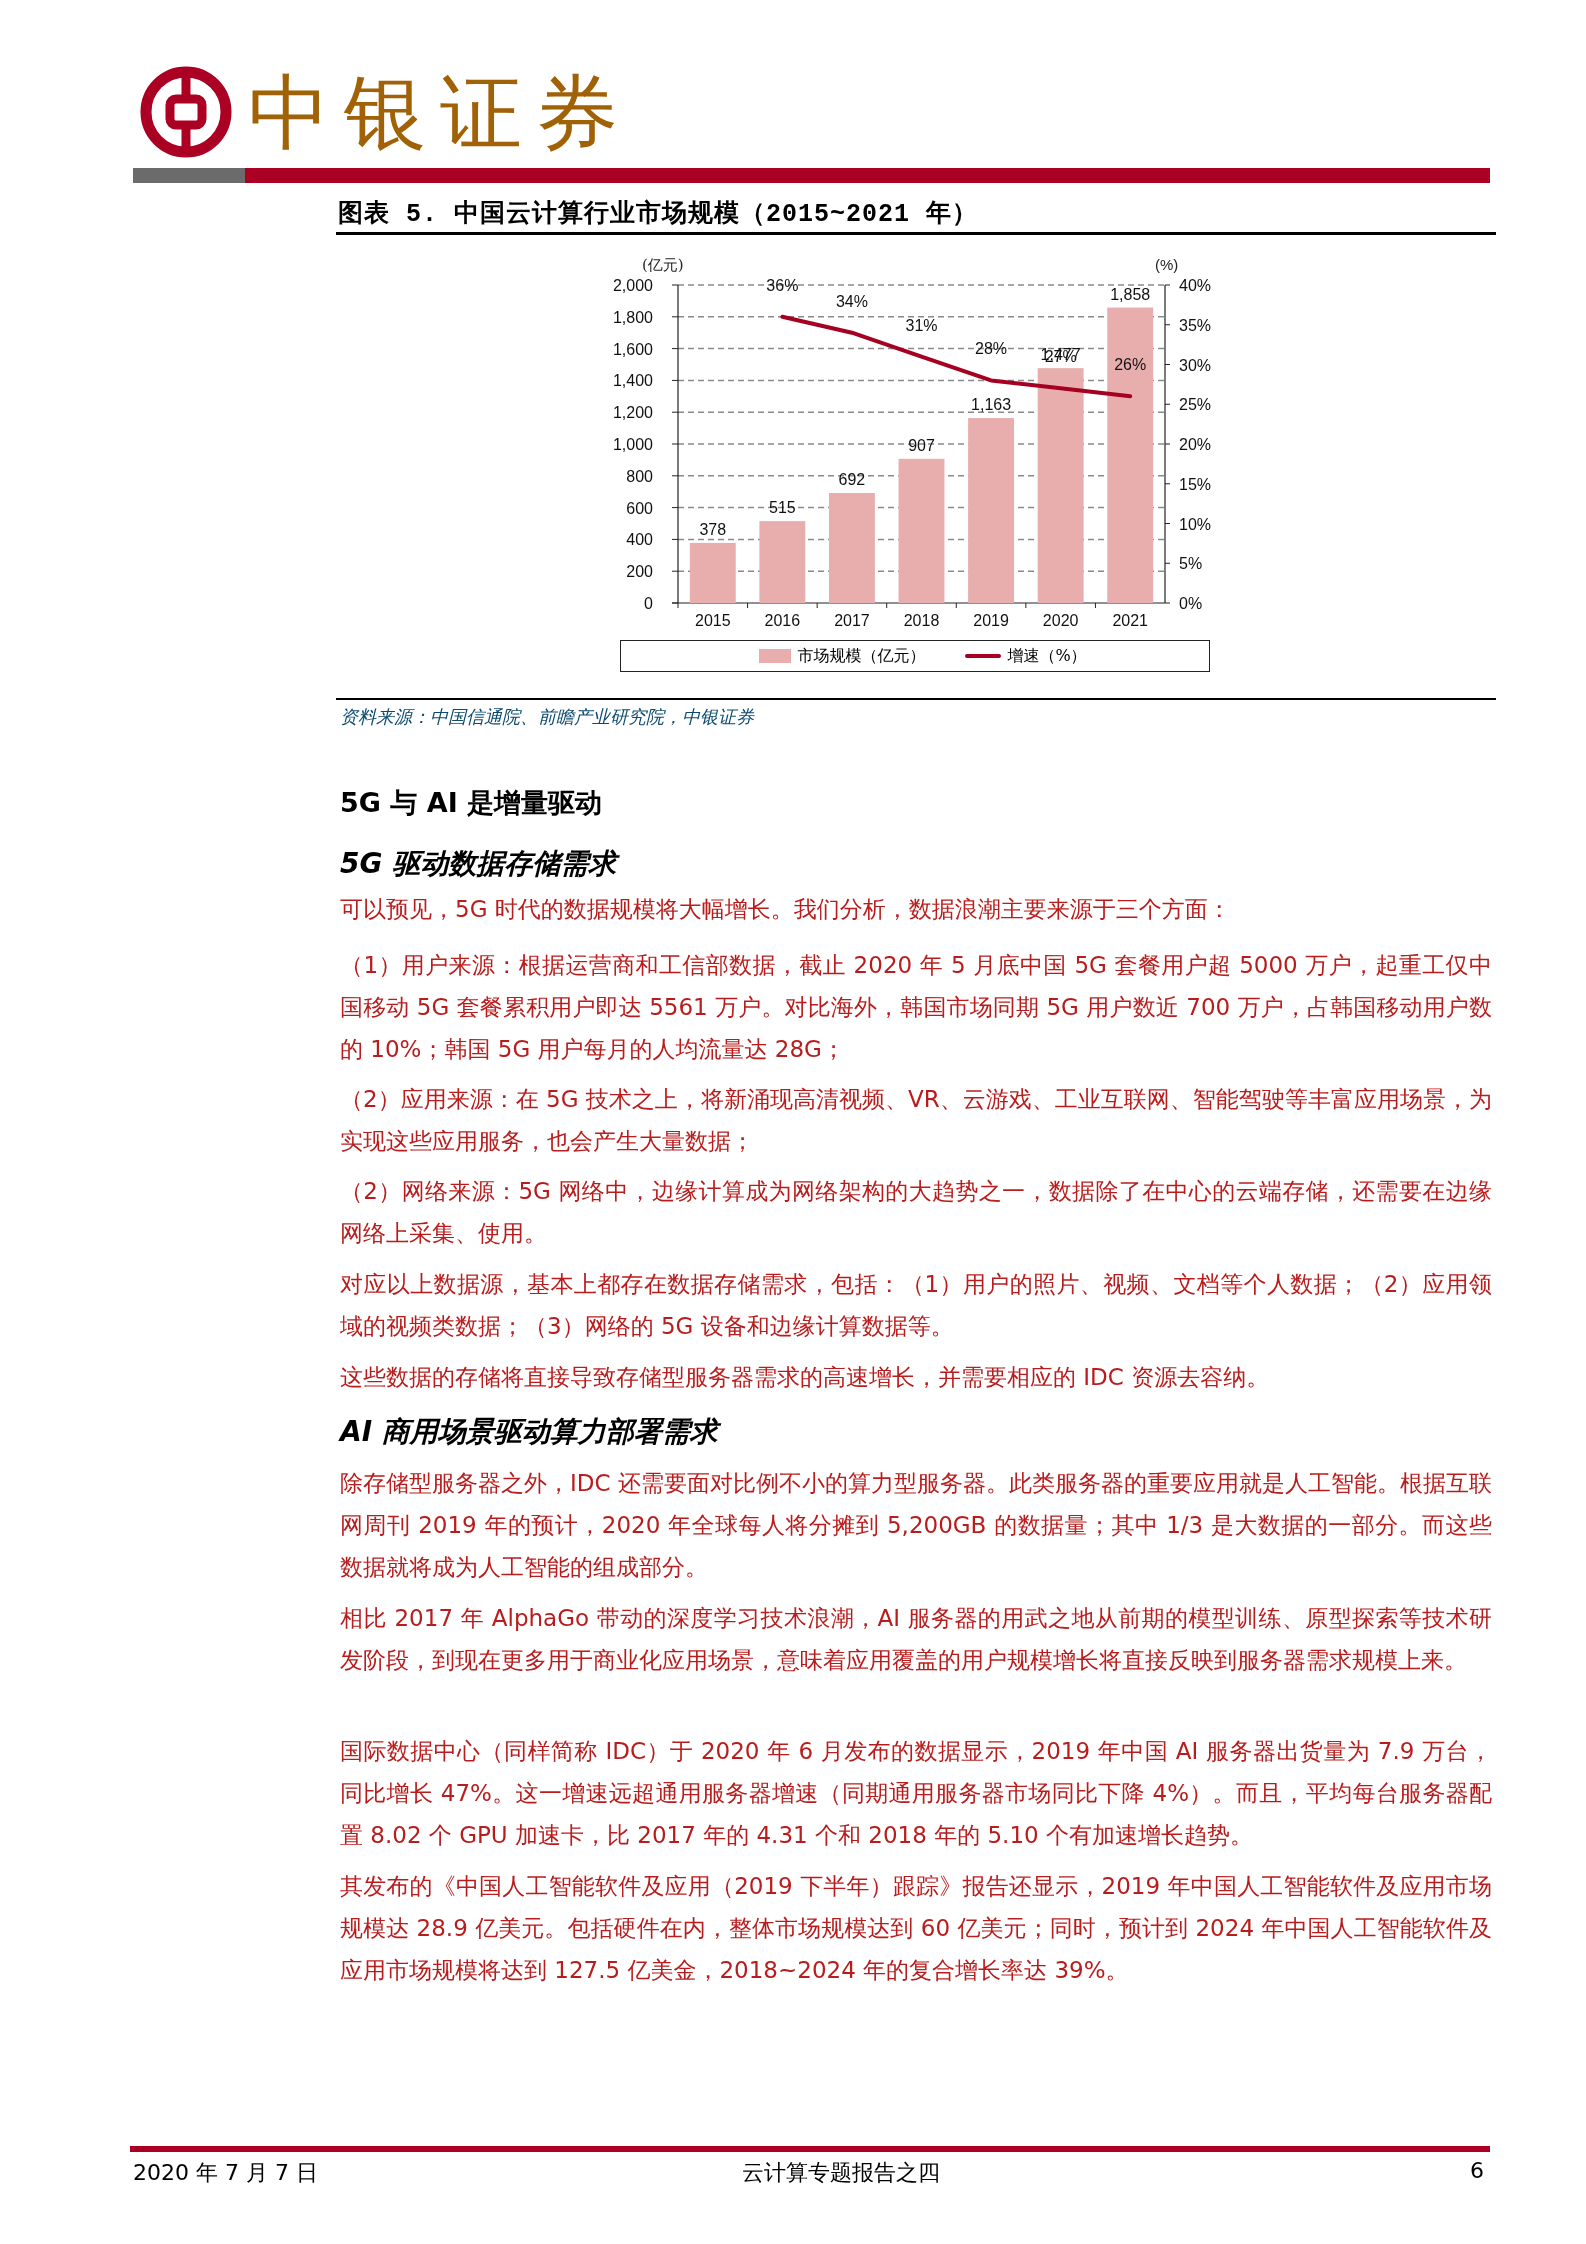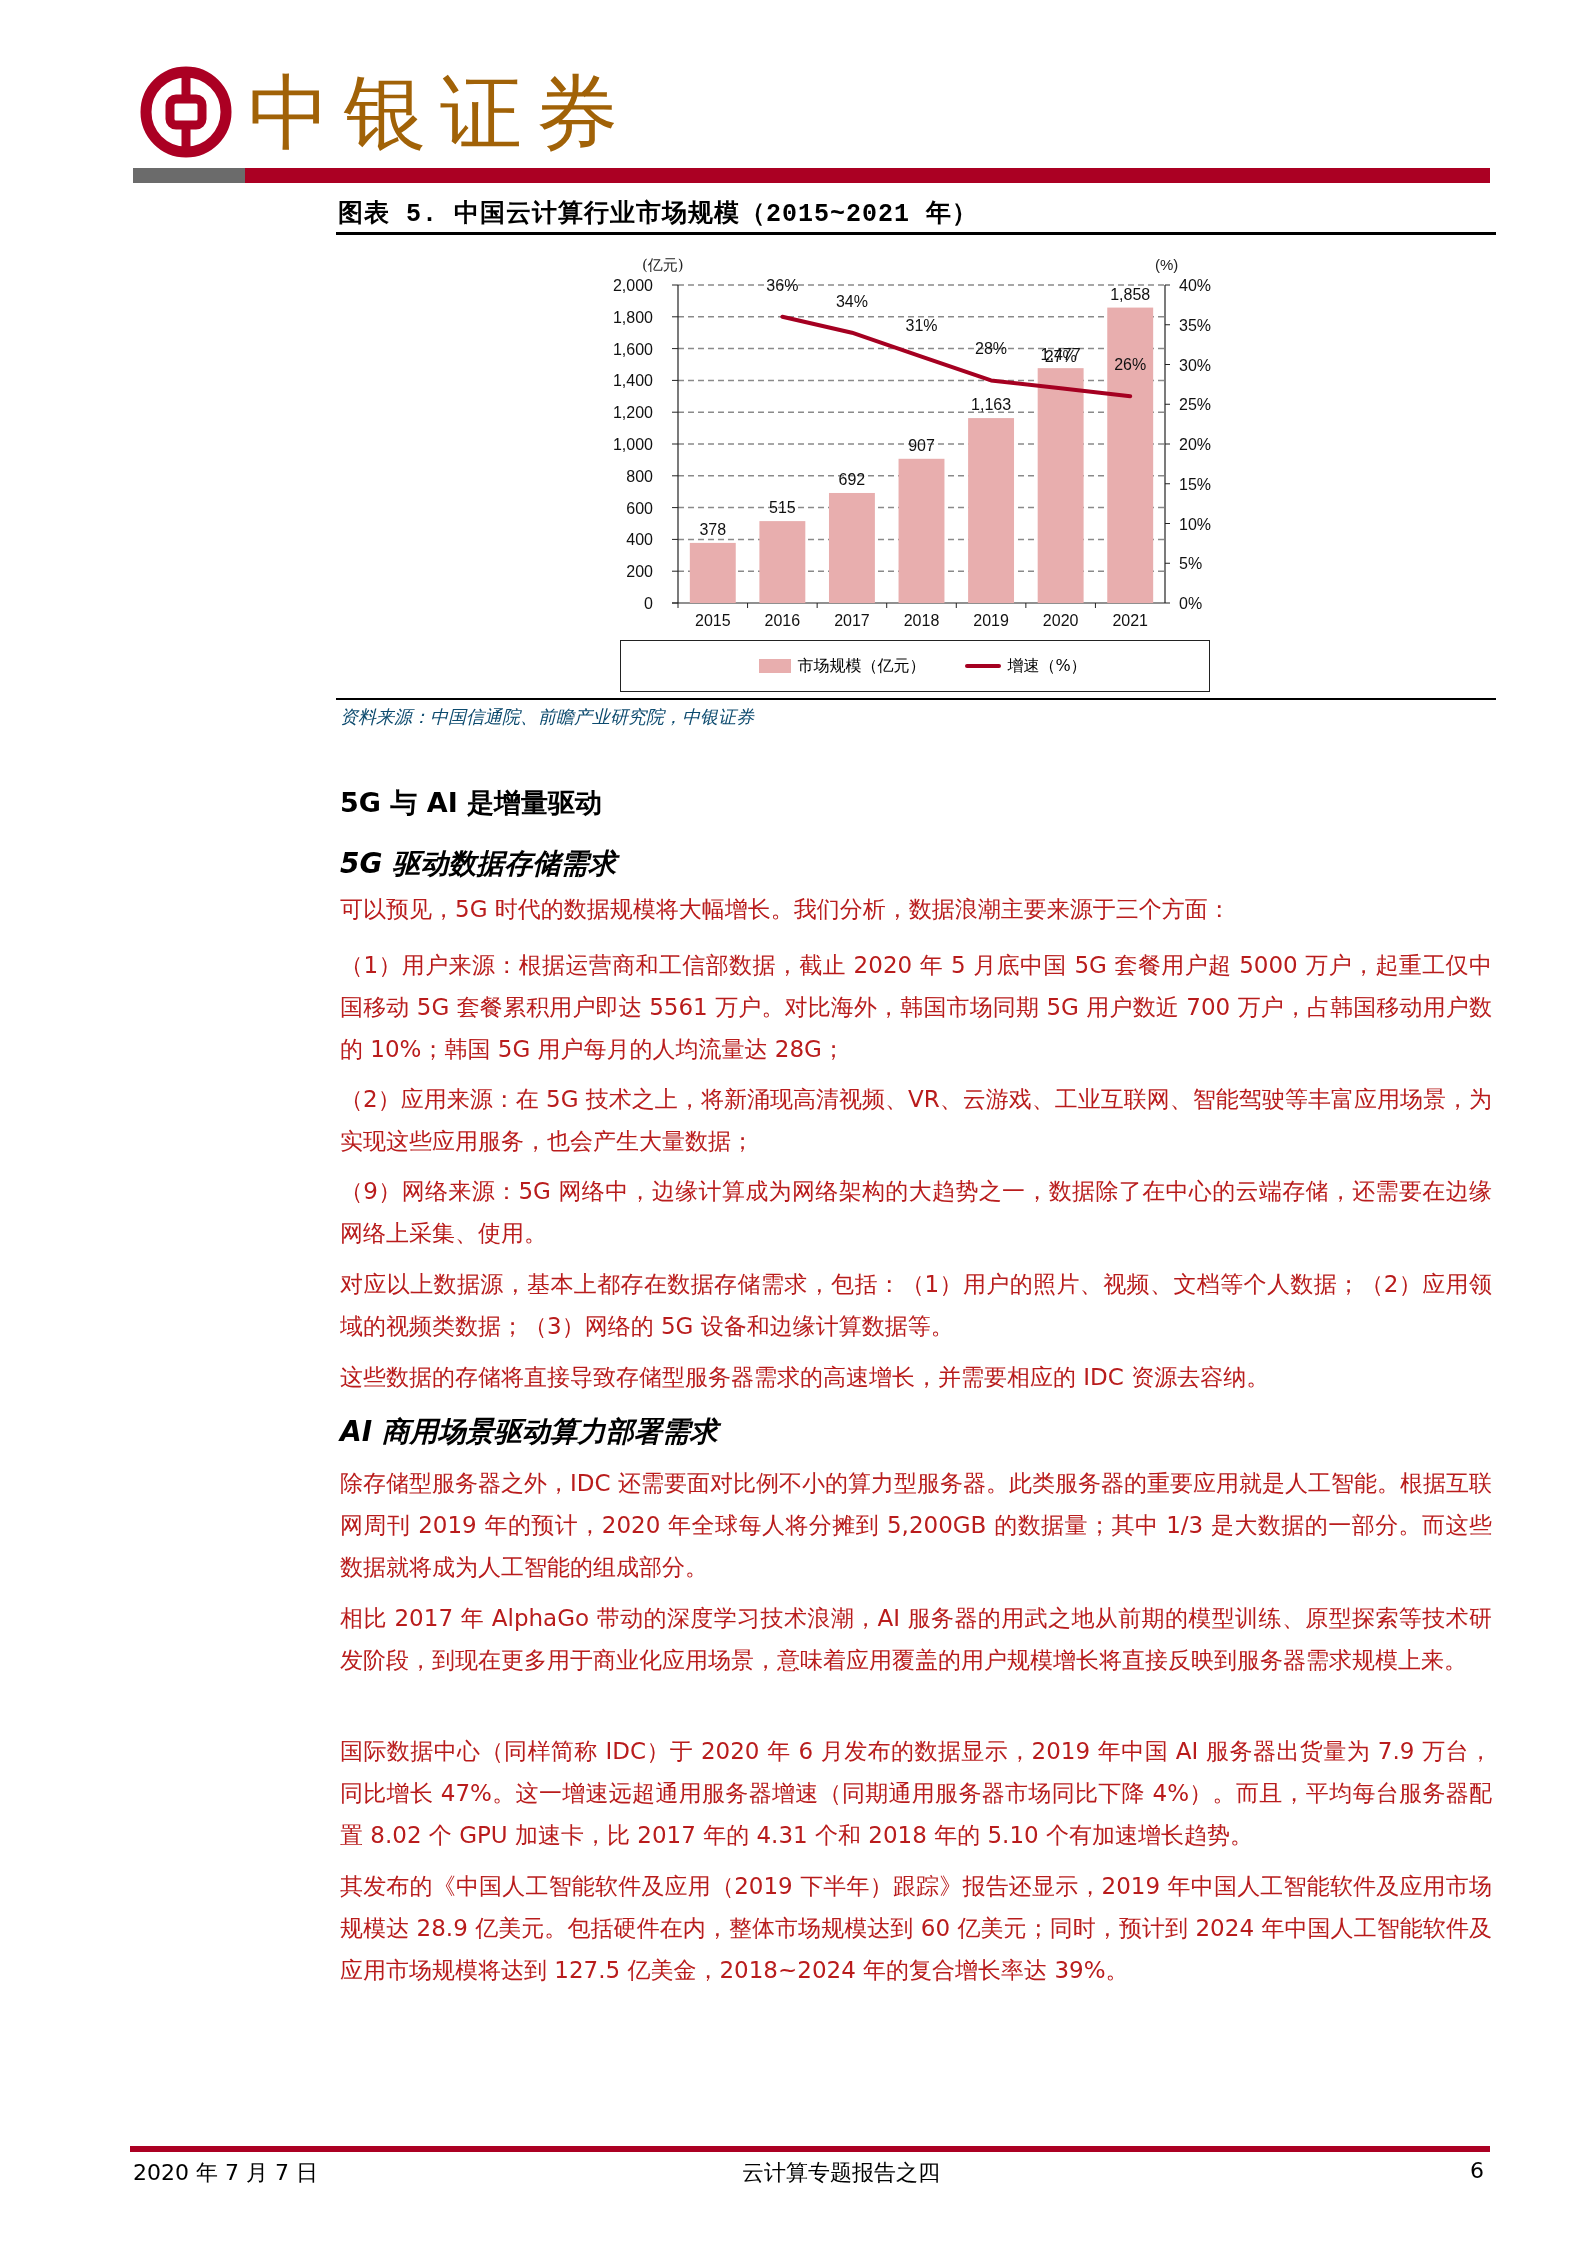--- a/index.html
+++ b/index.html
@@ -12,21 +12,21 @@
   .brand { left:248px; top:58px; font-family:"DejaVu Serif", serif; font-size:82px; letter-spacing:14px; color:#a16207; line-height:110px; }
   .hdr-grey { left:133px; top:168px; width:112px; height:15px; background:#6b6b6b; }
   .hdr-red  { left:245px; top:168px; width:1245px; height:15px; background:#ab0023; }
 
   
   .fig-title { left:338px; top:196px; font-size:25px; font-weight:bold; letter-spacing:1px;font-family:Liberation Mono, monospace; }
   .rule { background:#000; height:3px; }
 
   
   .chart { left:600px; top:240px; width:660px; height:440px; }
-  .legend { left:620px; top:640px; width:590px; height:52px; border:1.5px solid #222; box-sizing:border-box; display:flex; align-items:center; justify-content:center; gap:40px; font-family:"DejaVu Serif", serif; font-size:16px;padding-left:16px; }
+  .legend { left:620px; top:640px; width:590px; height:32px; border:1.5px solid #222; box-sizing:border-box; display:flex; align-items:center; justify-content:center; gap:40px; font-family:"DejaVu Serif", serif; font-size:16px;padding-left:16px; }
   .legend .item { display:flex; align-items:center; gap:6px; }
   .sw-bar { width:32px; height:14px; background:#e8aeae; display:inline-block; }
   .sw-line { width:36px; height:4px; background:#a50021; display:inline-block; border-radius:2px; }
 
   .source { left:340px; top:705px; font-family:"DejaVu Serif", serif; font-style:italic; font-size:18px; color:#0c4a6e; }
 
   
   .h1 { left:340px; top:785px; font-size:27px; font-weight:bold; }
   .h2 { left:340px; top:845px; font-size:28px; font-weight:bold; font-style:italic; }
   .p { left:340px; width:1152px; font-size:23px; line-height:42px; text-align:justify; color:#b91c1c; }
@@ -158,21 +158,21 @@
 </div>
 
 <div class="abs rule" style="left:336px; top:698px; width:1160px; height:2px;"></div>
 <div class="abs source">资料来源：中国信通院、前瞻产业研究院，中银证券</div>
 
 <div class="abs h1">5G 与 AI 是增量驱动</div>
 <div class="abs h2">5G 驱动数据存储需求</div>
 <div class="abs p" style="top:888px;">可以预见，5G 时代的数据规模将大幅增长。我们分析，数据浪潮主要来源于三个方面：</div>
 <div class="abs p" style="top:944px;">（1）用户来源：根据运营商和工信部数据，截止 2020 年 5 月底中国 5G 套餐用户超 5000 万户，起重工仅中国移动 5G 套餐累积用户即达 5561 万户。对比海外，韩国市场同期 5G 用户数近 700 万户，占韩国移动用户数的 10%；韩国 5G 用户每月的人均流量达 28G；</div>
 <div class="abs p" style="top:1078px;">（2）应用来源：在 5G 技术之上，将新涌现高清视频、VR、云游戏、工业互联网、智能驾驶等丰富应用场景，为实现这些应用服务，也会产生大量数据；</div>
-<div class="abs p" style="top:1170px;">（9）网络来源：5G 网络中，边缘计算成为网络架构的大趋势之一，数据除了在中心的云端存储，还需要在边缘网络上采集、使用。</div>
+<div class="abs p" style="top:1170px;">（2）网络来源：5G 网络中，边缘计算成为网络架构的大趋势之一，数据除了在中心的云端存储，还需要在边缘网络上采集、使用。</div>
 <div class="abs p" style="top:1263px;">对应以上数据源，基本上都存在数据存储需求，包括：（1）用户的照片、视频、文档等个人数据；（2）应用领域的视频类数据；（3）网络的 5G 设备和边缘计算数据等。</div>
 <div class="abs p" style="top:1356px;">这些数据的存储将直接导致存储型服务器需求的高速增长，并需要相应的 IDC 资源去容纳。</div>
 <div class="abs h2" style="top:1413px;">AI 商用场景驱动算力部署需求</div>
 <div class="abs p" style="top:1462px;">除存储型服务器之外，IDC 还需要面对比例不小的算力型服务器。此类服务器的重要应用就是人工智能。根据互联网周刊 2019 年的预计，2020 年全球每人将分摊到 5,200GB 的数据量；其中 1/3 是大数据的一部分。而这些数据就将成为人工智能的组成部分。</div>
 <div class="abs p" style="top:1597px;">相比 2017 年 AlphaGo 带动的深度学习技术浪潮，AI 服务器的用武之地从前期的模型训练、原型探索等技术研发阶段，到现在更多用于商业化应用场景，意味着应用覆盖的用户规模增长将直接反映到服务器需求规模上来。</div>
 <div class="abs p" style="top:1730px;">国际数据中心（同样简称 IDC）于 2020 年 6 月发布的数据显示，2019 年中国 AI 服务器出货量为 7.9 万台，同比增长 47%。这一增速远超通用服务器增速（同期通用服务器市场同比下降 4%）。而且，平均每台服务器配置 8.02 个 GPU 加速卡，比 2017 年的 4.31 个和 2018 年的 5.10 个有加速增长趋势。</div>
 <div class="abs p" style="top:1865px;">其发布的《中国人工智能软件及应用（2019 下半年）跟踪》报告还显示，2019 年中国人工智能软件及应用市场规模达 28.9 亿美元。包括硬件在内，整体市场规模达到 60 亿美元；同时，预计到 2024 年中国人工智能软件及应用市场规模将达到 127.5 亿美金，2018~2024 年的复合增长率达 39%。</div>
 
 <div class="abs ftr-red"></div>
 <div class="abs ftr-left">2020 年 7 月 7 日</div>

